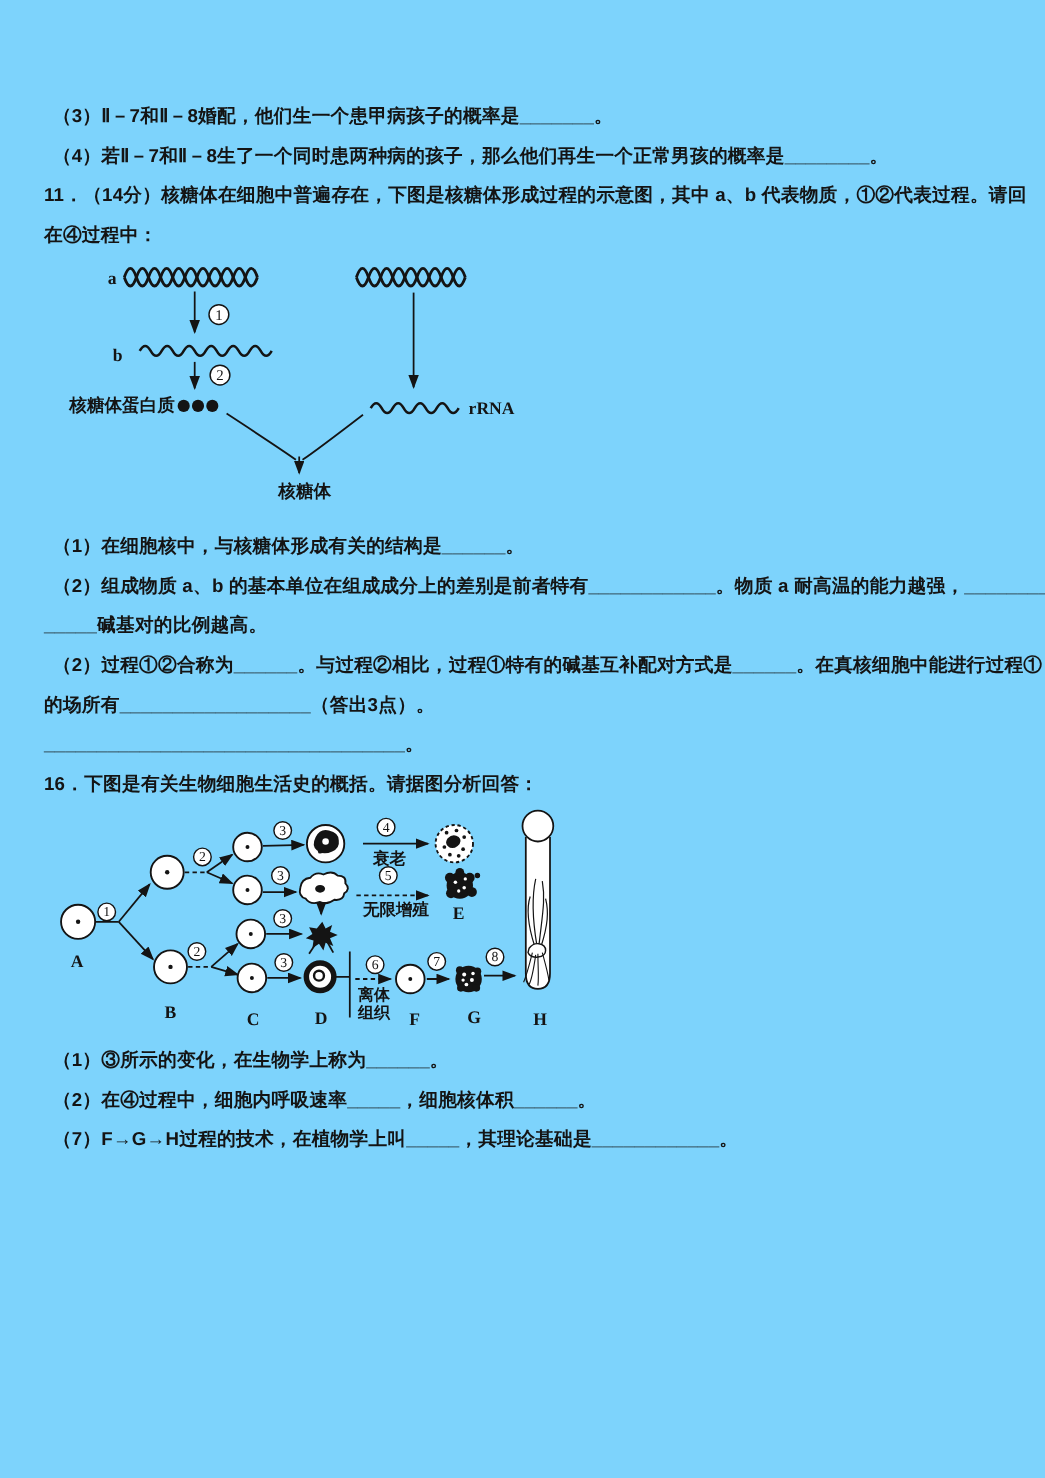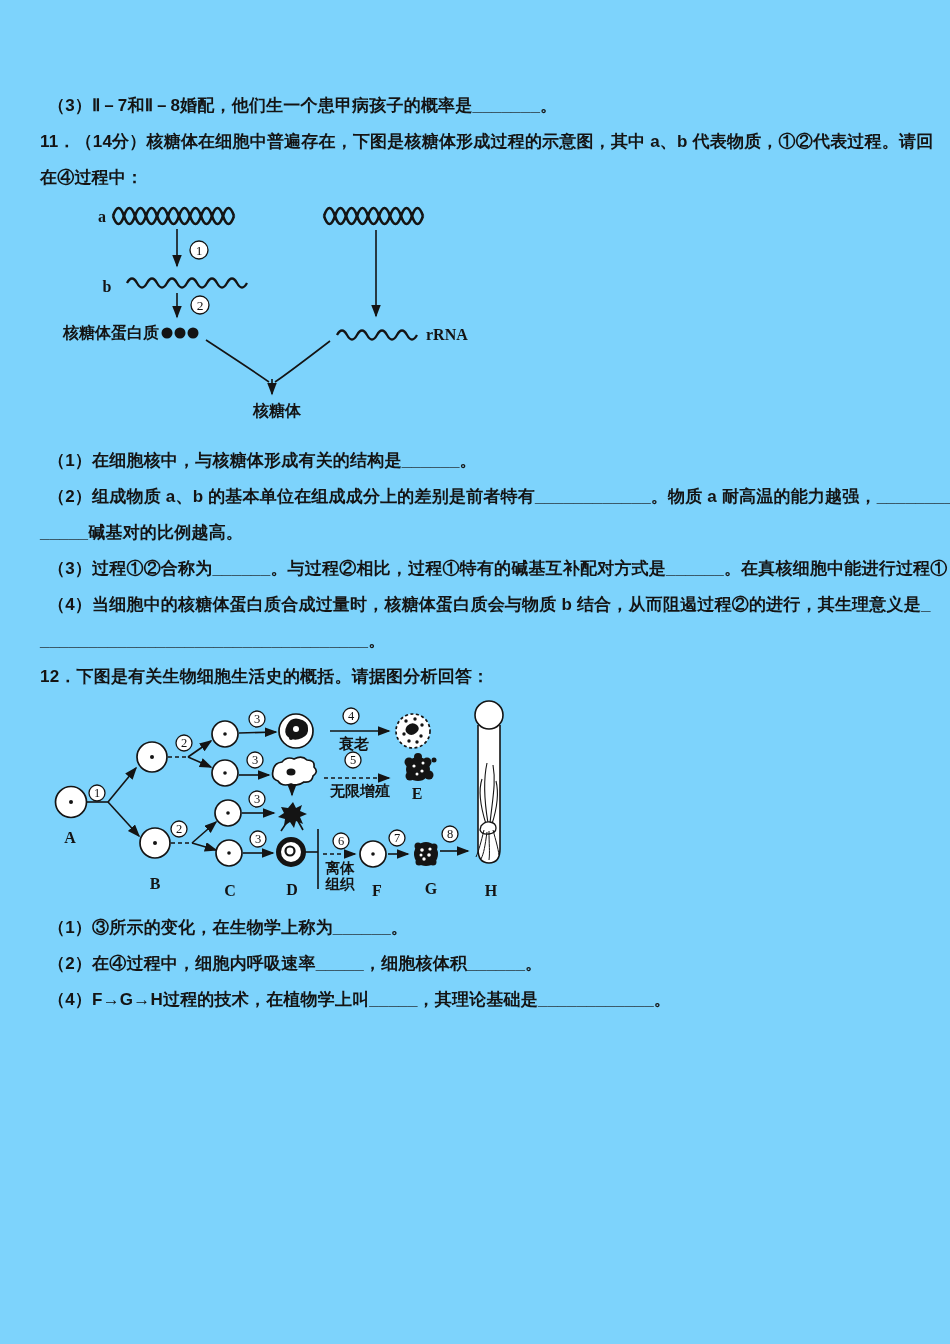--- a/index.html
+++ b/index.html
@@ -35,20 +35,21 @@
   .bdg{stroke:#141414;stroke-width:1.3;fill:#fff;}
   .bn{font-family:"Liberation Serif",serif;font-weight:400;font-size:12.5px;fill:#141414;}
   .bn1{font-family:"Liberation Serif",serif;font-weight:400;font-size:13.5px;fill:#141414;}
 </style>
 </head>
 <body>
 
 <div class="page">
 
   <div class="ln sub">（3）Ⅱ－7和Ⅱ－8婚配，他们生一个患甲病孩子的概率是_______。</div>
+  <div class="ln sub">（4）若Ⅱ－7和Ⅱ－8生了一个同时患两种病的孩子，那么他们再生一个正常男孩的概率是________。</div>
   <div class="ln">11．（14分）核糖体在细胞中普遍存在，下图是核糖体形成过程的示意图，其中 a、b 代表物质，①②代表过程。请回</div>
   <div class="ln">在④过程中：</div>
 
   <svg class="d1" width="480" height="220" viewBox="0 0 480 220">
     <defs>
       <marker id="ah1" markerWidth="9" markerHeight="7" refX="7" refY="3" orient="auto">
         <path d="M0,0 L8,3 L0,6 z" fill="#141414"></path>
       </marker>
     </defs>
 
@@ -92,25 +93,25 @@
       <path class="st" d="M146,136 Q198,170 209,178"></path>
       <path class="st" d="M270,137 Q227,170 215,178"></path>
       <line class="st" x1="212" y1="175" x2="212" y2="190" marker-end="url(#ah1)"></line>
     </g>
     <text class="ct" x="217" y="212" text-anchor="middle" style="font-size:16px">核糖体</text>
   </svg>
 
   <div class="ln sub gap1">（1）在细胞核中，与核糖体形成有关的结构是______。</div>
   <div class="ln sub">（2）组成物质 a、b 的基本单位在组成成分上的差别是前者特有____________。物质 a 耐高温的能力越强，____________</div>
   <div class="ln">_____碱基对的比例越高。</div>
-  <div class="ln sub">（3）过程①②合称为______。与过程②相比，过程①特有的碱基互补配对方式是______。在真核细胞中能进行过程①</div>
-  <div class="ln sub">（4）当细胞中的核糖体蛋白质合成过量时，核糖体蛋白质会与物质 b 结合，从而阻遏过程②的进行，其生理意义是_</div>
+  <div class="ln sub">（2）过程①②合称为______。与过程②相比，过程①特有的碱基互补配对方式是______。在真核细胞中能进行过程①</div>
+  <div class="ln">的场所有__________________（答出3点）。</div>
   <div class="ln">__________________________________。</div>
 
-  <div class="ln">12．下图是有关生物细胞生活史的概括。请据图分析回答：</div>
+  <div class="ln">16．下图是有关生物细胞生活史的概括。请据图分析回答：</div>
 
   <svg class="d2" width="480" height="205" viewBox="0 0 480 205">
     <defs>
       <marker id="ah2" markerWidth="9" markerHeight="7" refX="7" refY="3" orient="auto">
         <path d="M0,0 L8,3 L0,6 z" fill="#141414"></path>
       </marker>
     </defs>
 
     <g>
       <circle class="cell" cx="31" cy="103" r="15.5"></circle>
@@ -319,15 +320,15 @@
         <path d="M449,132 C449,145 450,153 449,161" stroke-width="1"></path>
         <path d="M453,131 C456,142 458,149 459,156" stroke-width="1"></path>
         <path d="M447,133 C445,147 444,154 441,160" stroke-width="1"></path>
       </g>
     </g>
     <text class="lat" x="451" y="197" text-anchor="middle">H</text>
   </svg>
 
   <div class="ln sub gap2">（1）③所示的变化，在生物学上称为______。</div>
   <div class="ln sub">（2）在④过程中，细胞内呼吸速率_____，细胞核体积______。</div>
-  <div class="ln sub">（4）F→G→H过程的技术，在植物学上叫_____，其理论基础是____________。</div>
+  <div class="ln sub">（7）F→G→H过程的技术，在植物学上叫_____，其理论基础是____________。</div>
 
 </div>
 
 </body></html>

